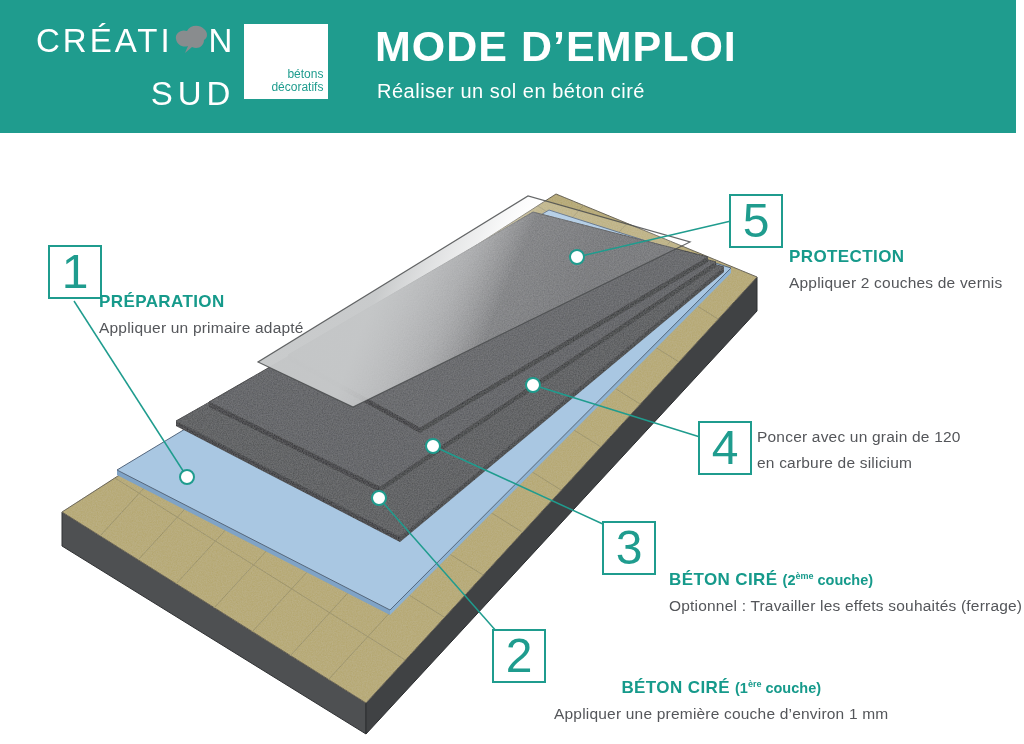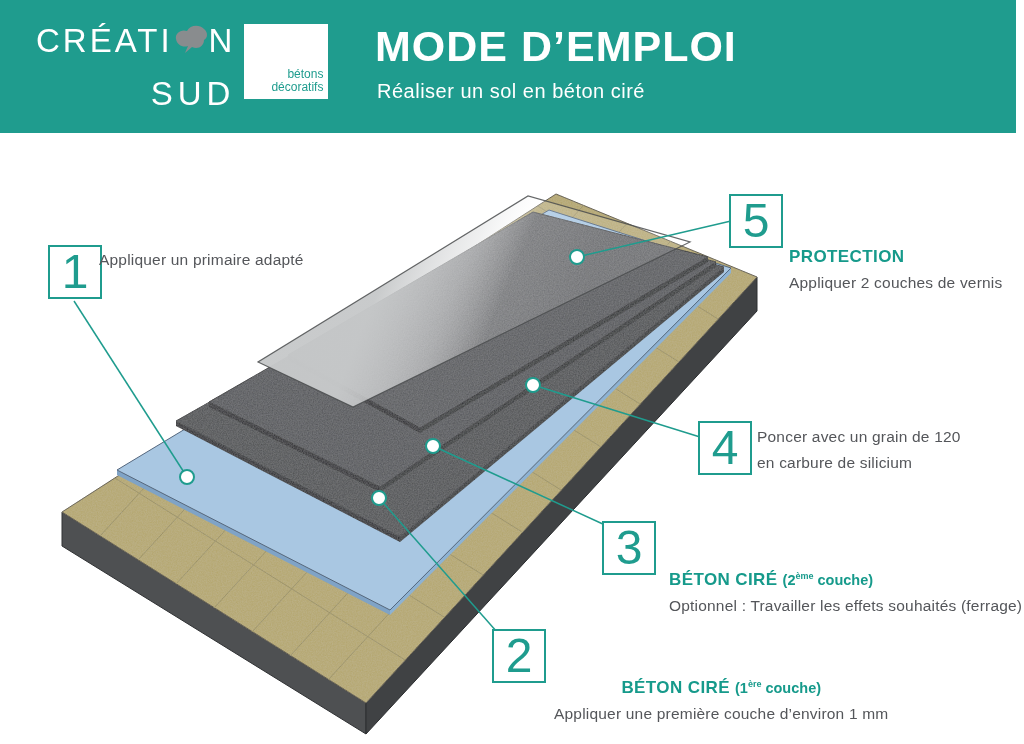--- a/index.html
+++ b/index.html
@@ -166,20 +166,23 @@
   <span>3</span>
 </div>
 <div class="numbox nb4">
   <span>4</span>
 </div>
 <div class="numbox nb5">
   <span>5</span>
 </div>
 
 <div class="ct ct1">
+  <div class="ctitle">
+    <span>PRÉPARATION</span><span class="note"><span></span><sup></sup><span></span></span>
+  </div>
   <div class="cdesc">Appliquer un primaire adapté</div>
 
 </div>
 
 <div class="ct ct2">
   <div class="ctitle">
     <span>BÉTON CIRÉ</span><span class="note"><span>(1</span><sup>ère</sup><span> couche)</span></span>
   </div>
   <div class="cdesc">Appliquer une première couche d’environ 1 mm</div>
 

